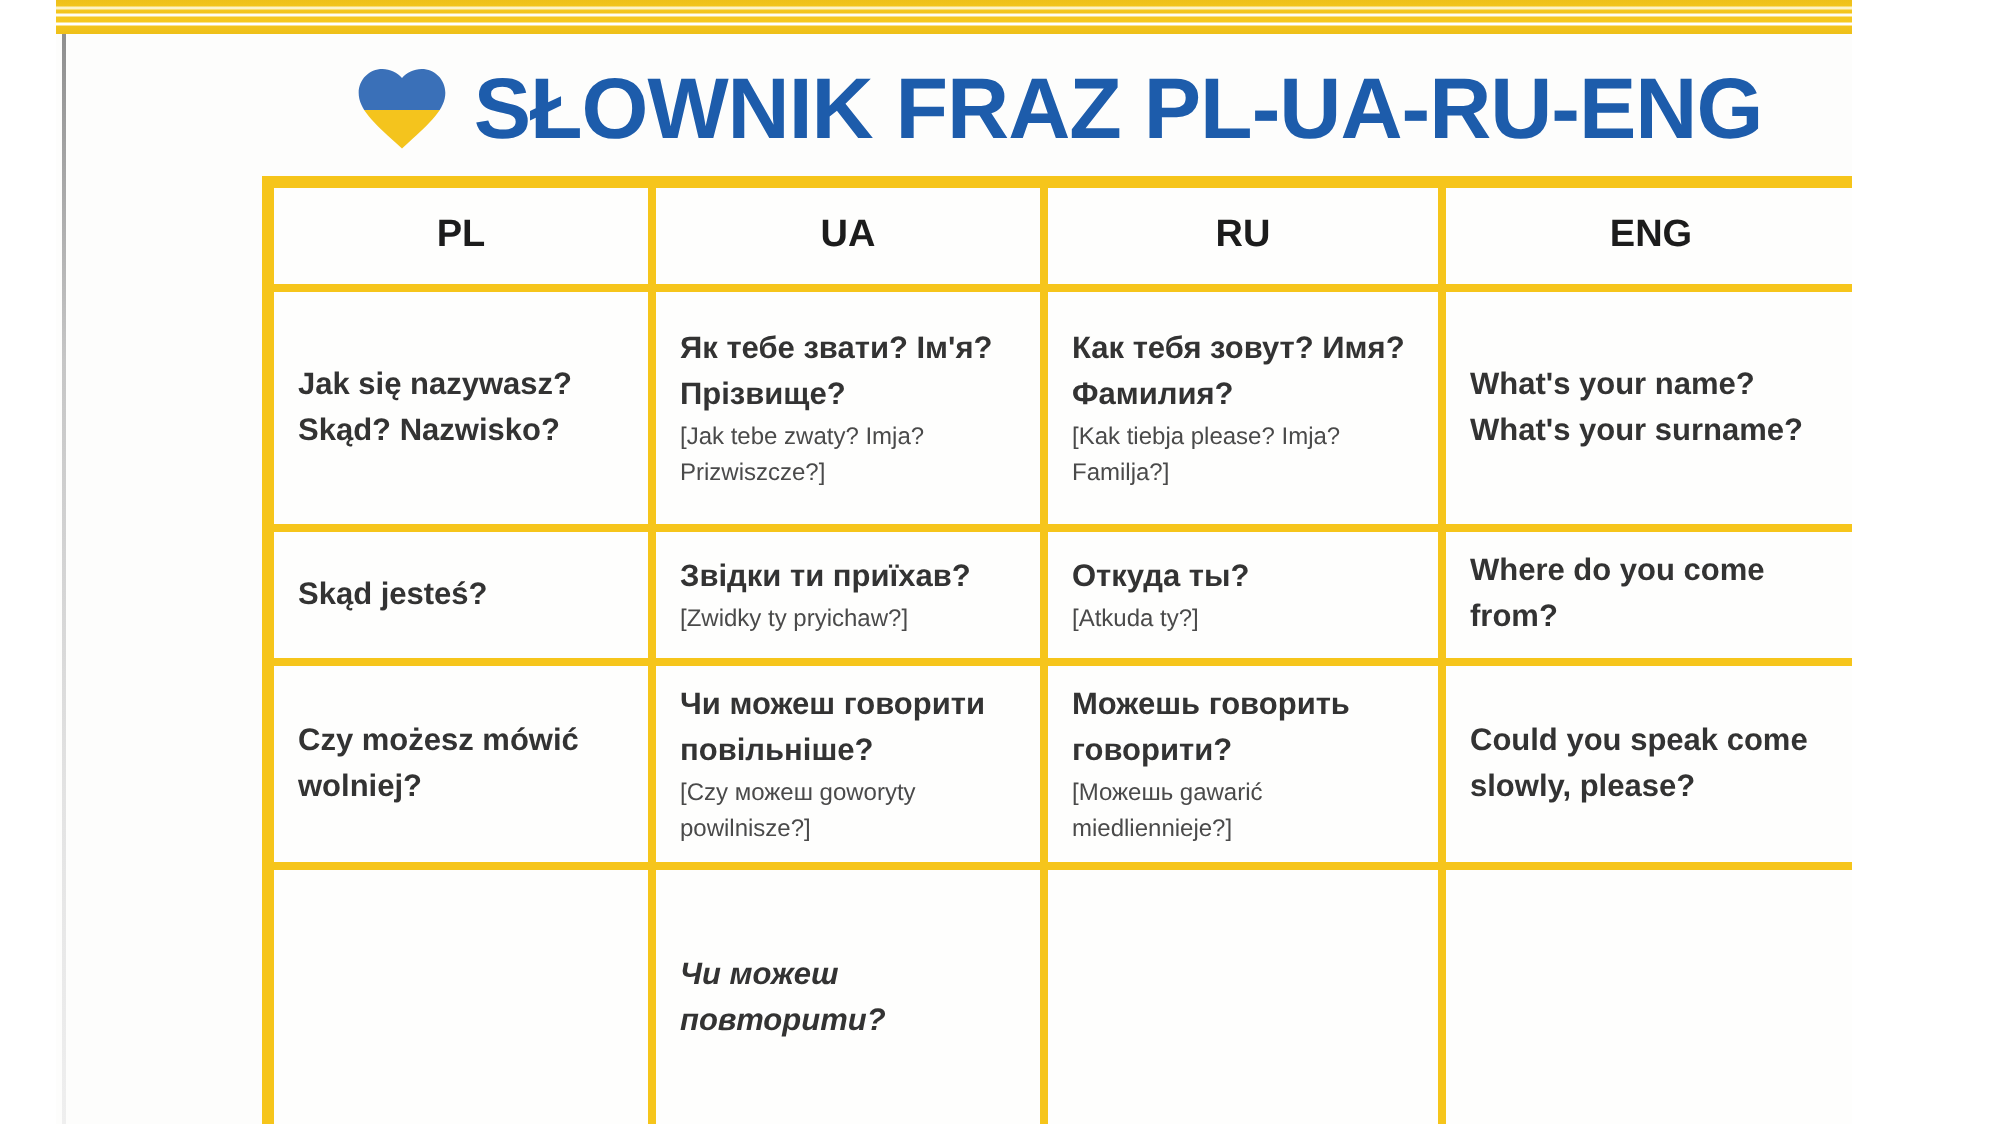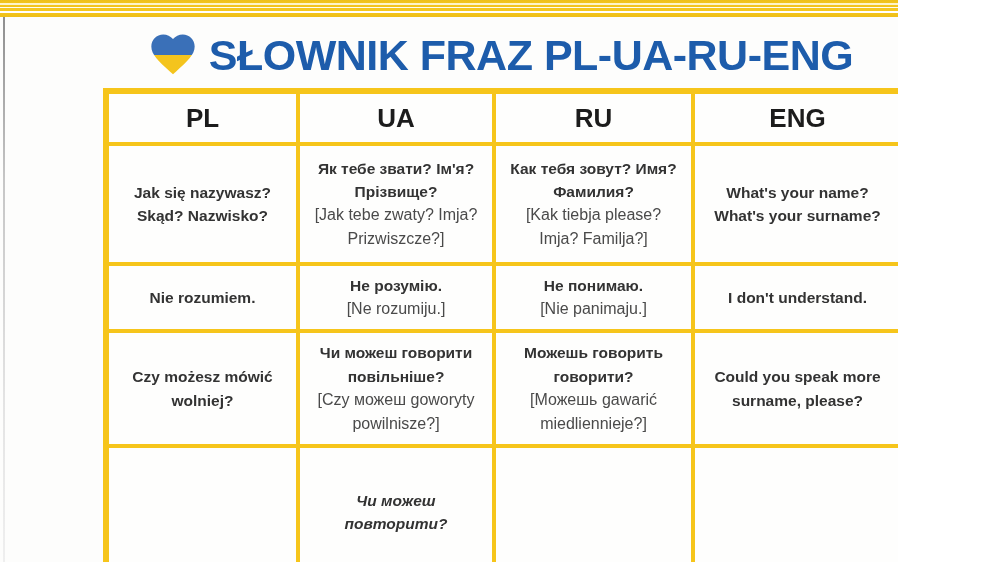--- a/index.html
+++ b/index.html
@@ -6,20 +6,21 @@
   body {
     width: 1000px; height: 562px; overflow: hidden;
     background: #ffffff;
     font-family: "Liberation Sans", sans-serif;
   }
   .page {
     position: relative;
     width: 898px; height: 562px;
     background: #fdfdfc;
     overflow: hidden;
+    margin-left: 28px;
   }
   
   .brush-band {
     position: absolute; top: 0; left: 0; width: 1000px; height: 17px;
     background: linear-gradient(180deg,
       #eec019 0px, #f2c41c 3px,
       #fdf3c8 3.5px, #fdf3c8 4.5px,
       #f5c71f 5px, #f2c31a 6.5px,
       #fffdf2 7px, #fffdf2 8px,
       #f5c71f 8.5px, #f6c81f 11px,
@@ -53,35 +54,34 @@
     table-layout: fixed;
     background: #fefefd;
     border: 6px solid #f6c51b;
   }
   table.phrases th, table.phrases td {
     border: 4px solid #f6c51b;
     background: #fefefd;
   }
   table.phrases th {
     height: 46px;
-    font-size: 26px;
+    font-size: 19px;
     font-weight: bold;
     color: #1c1c1c;
     text-align: center;
   }
   table.phrases td {
-    text-align: center;
     vertical-align: middle;
     padding: 8px 12px;
     font-size: 15.5px;
     line-height: 1.5;
     color: #333333;
   }
   td .main { font-weight: bold; color: #333333; }
-  td .translit { font-weight: normal; font-size: 16px; color: #4a4a4a; }
+  td .translit { font-weight: normal; font-size: 12px; color: #4a4a4a; }
   td .translit:empty { display: none; }
   tbody tr:nth-child(1) td { height: 100px; }
   tbody tr:nth-child(2) td { height: 46px; }
   tbody tr:nth-child(3) td { height: 50px; }
   tbody tr:nth-child(4) td { height: 112px; font-style: italic; }
   tbody tr:nth-child(5) td { height: 100px; }
 </style>
 </head>
 <body>
 
@@ -134,48 +134,48 @@
             <td>
               <div class="main">Как тебя зовут? Имя? Фамилия?</div>
               <div class="translit">[Kak tiebja please? Imja? Familja?]</div>
             </td>
             <td>
               <div class="main">What's your name? What's your surname?</div>
             </td>
           </tr>
           <tr>
             <td>
-              <div class="main">Nie rozumiem.</div>
+              <div class="main">Skąd jesteś?</div>
             </td>
             <td>
-              <div class="main">Не розумію.</div>
-              <div class="translit">[Ne rozumiju.]</div>
+              <div class="main">Звідки ти приїхав?</div>
+              <div class="translit">[Zwidky ty pryichaw?]</div>
             </td>
             <td>
-              <div class="main">Не понимаю.</div>
-              <div class="translit">[Nie panimaju.]</div>
+              <div class="main">Откуда ты?</div>
+              <div class="translit">[Atkuda ty?]</div>
             </td>
             <td>
-              <div class="main">I don't understand.</div>
+              <div class="main">Where do you come from?</div>
             </td>
           </tr>
           <tr>
             <td>
               <div class="main">Czy możesz mówić wolniej?</div>
             </td>
             <td>
               <div class="main">Чи можеш говорити повільніше?</div>
               <div class="translit">[Czy можеш goworyty powilnisze?]</div>
             </td>
             <td>
               <div class="main">Можешь говорить говорити?</div>
               <div class="translit">[Можешь gawarić miedliennieje?]</div>
             </td>
             <td>
-              <div class="main">Could you speak more surname, please?</div>
+              <div class="main">Could you speak come slowly, please?</div>
             </td>
           </tr>
           <tr>
             <td></td>
             <td>
               <div class="main">Чи можеш повторити?</div>
             </td>
             <td></td>
             <td></td>
           </tr>

